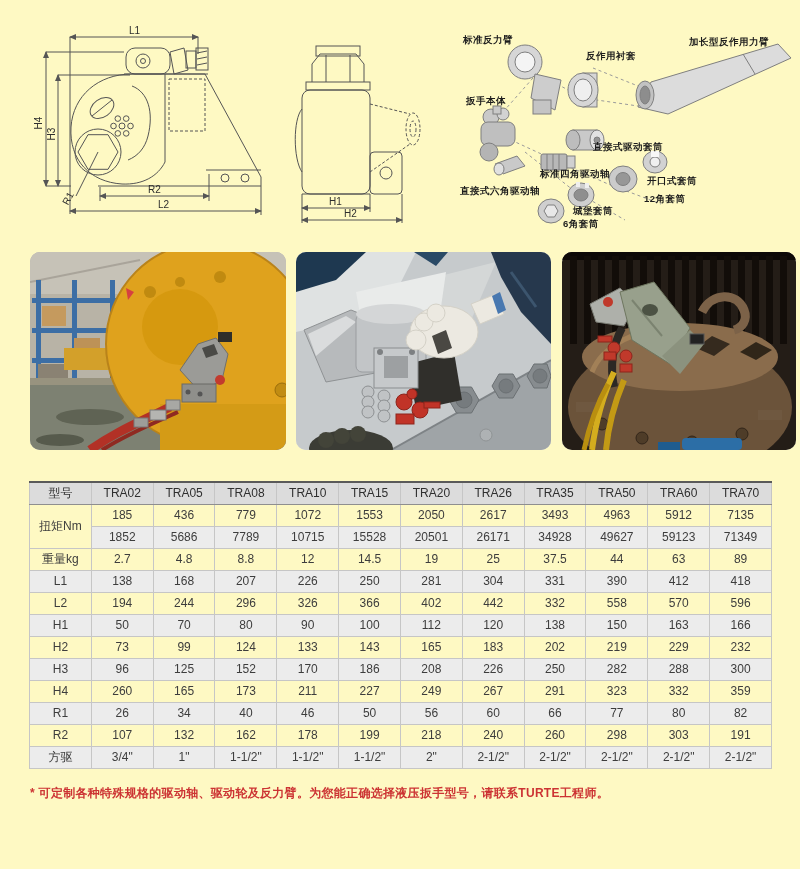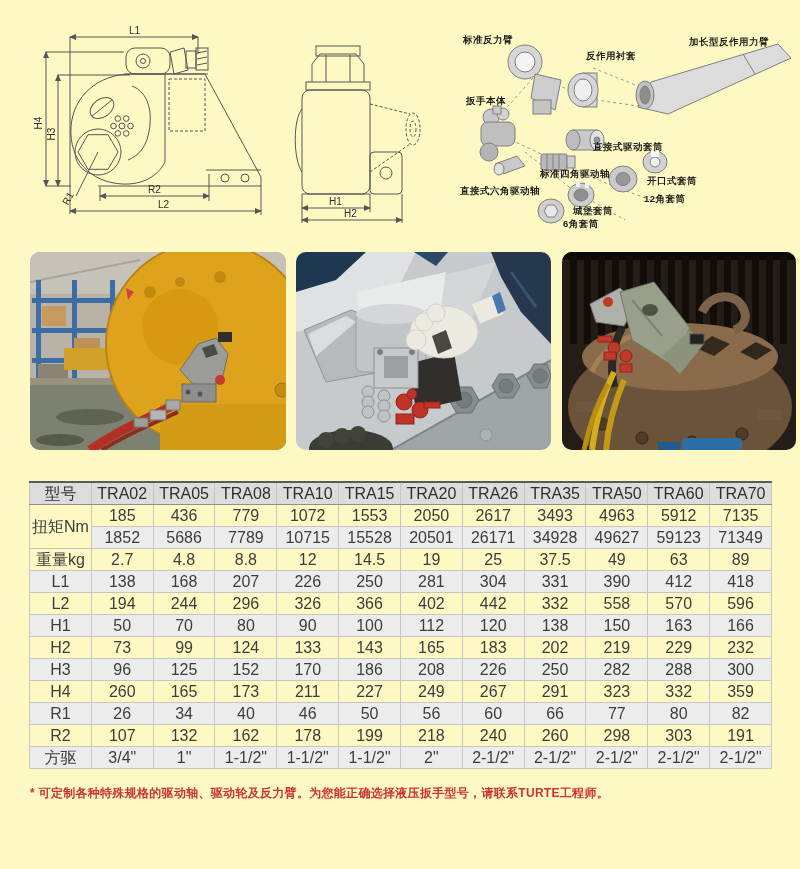--- a/index.html
+++ b/index.html
@@ -18,21 +18,21 @@
   
   .photo{position:absolute;top:252px;height:198px;border-radius:10px;overflow:hidden;background:#ddd;}
   .photo svg{display:block;width:100%;height:100%;}
   #photo-1{left:30px;width:256px;}
   #photo-2{left:296px;width:255px;}
   #photo-3{left:562px;width:234px;}
 
   
   .table-wrap{position:absolute;left:29px;top:481px;width:743px;}
   table{border-collapse:collapse;width:743px;table-layout:fixed;
-        border-top:2px solid #5a5a5a;font-size:16px;color:#3d3d3d;}
+        border-top:2px solid #5a5a5a;font-size:12px;color:#3d3d3d;}
   th,td{border:1px solid #c6c6c6;text-align:center;height:21px;line-height:21px;
         padding:0;font-weight:normal;overflow:hidden;white-space:nowrap;}
   thead th{background:#dcdcdc;border-bottom:1px solid #8f8f8f;color:#2f2f2f;}
   tr.stripe td{background:#ececec;}
   td.rowlabel{background:transparent;}
 
   
   .footnote{position:absolute;left:30px;top:773px;width:740px;
             color:#cc3333;font-size:12px;font-weight:bold;letter-spacing:0.3px;}
 </style>
@@ -466,21 +466,21 @@
           <tr>
             <td class="rowlabel">重量kg</td>
             <td>2.7</td>
             <td>4.8</td>
             <td>8.8</td>
             <td>12</td>
             <td>14.5</td>
             <td>19</td>
             <td>25</td>
             <td>37.5</td>
-            <td>49</td>
+            <td>44</td>
             <td>63</td>
             <td>89</td>
           </tr>
           <tr class="stripe">
             <td class="rowlabel">L1</td>
             <td>138</td>
             <td>168</td>
             <td>207</td>
             <td>226</td>
             <td>250</td>

